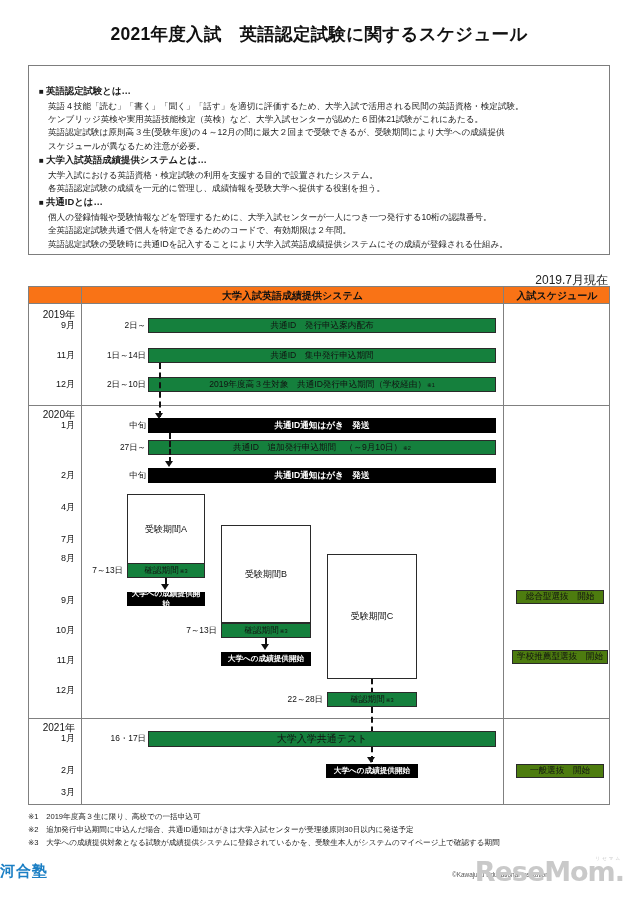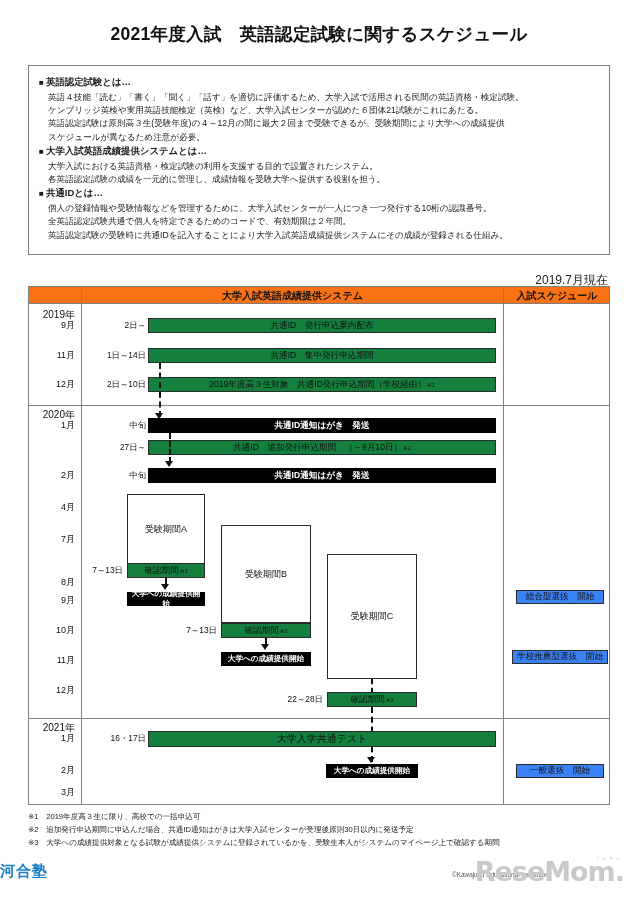--- a/index.html
+++ b/index.html
@@ -19,21 +19,21 @@
     text-align:center;
     font-size:17.5px;font-weight:bold;letter-spacing:0.3px;
     color:#111;
   }
 
   
   .intro{
     position:absolute;left:28px;top:65px;width:582px;height:190px;
     border:1px solid #7d7d7d;
     box-sizing:border-box;
-    padding:9px 10px 0 10px;
+    padding:18px 10px 0 10px;
   }
   .intro .hd{
     font-size:9.4px;font-weight:bold;margin:0 0 2px 0;line-height:13px;
   }
   .intro .hd::before{content:"■ ";font-size:8px;}
   .intro .ln{
     font-size:8.6px;line-height:13.2px;margin:0 0 0 9px;
   }
 
   
@@ -115,21 +115,21 @@
   .arw{
     position:absolute;width:0;height:0;
     border-left:4.5px solid transparent;
     border-right:4.5px solid transparent;
     border-top:6px solid #111;
   }
 
   
   .chip{
     position:absolute;box-sizing:border-box;
-    background:#3b82f6;border:1px solid #2a2a2a;
+    background:#4d7c0f;border:1px solid #2a2a2a;
     font-size:8.6px;text-align:center;color:#111;
     display:flex;align-items:center;justify-content:center;
   }
 
   
   .notes{position:absolute;left:28px;top:810px;width:600px;}
   .note{font-size:7.6px;line-height:13px;color:#222;}
 
   
   .kawai{
@@ -191,21 +191,21 @@
     <div class="ylab" style="top:22px;">2019年</div>
     <div class="mlab" style="top:33px;">9月</div>
     <div class="mlab" style="top:63px;">11月</div>
     <div class="mlab" style="top:92px;">12月</div>
 
     <div class="ylab" style="top:122px;">2020年</div>
     <div class="mlab" style="top:133px;">1月</div>
     <div class="mlab" style="top:183px;">2月</div>
     <div class="mlab" style="top:215px;">4月</div>
     <div class="mlab" style="top:247px;">7月</div>
-    <div class="mlab" style="top:290px;">8月</div>
+    <div class="mlab" style="top:266px;">8月</div>
     <div class="mlab" style="top:308px;">9月</div>
     <div class="mlab" style="top:338px;">10月</div>
     <div class="mlab" style="top:368px;">11月</div>
     <div class="mlab" style="top:398px;">12月</div>
 
     <div class="ylab" style="top:435px;">2021年</div>
     <div class="mlab" style="top:446px;">1月</div>
     <div class="mlab" style="top:478px;">2月</div>
     <div class="mlab" style="top:500px;">3月</div>
 

